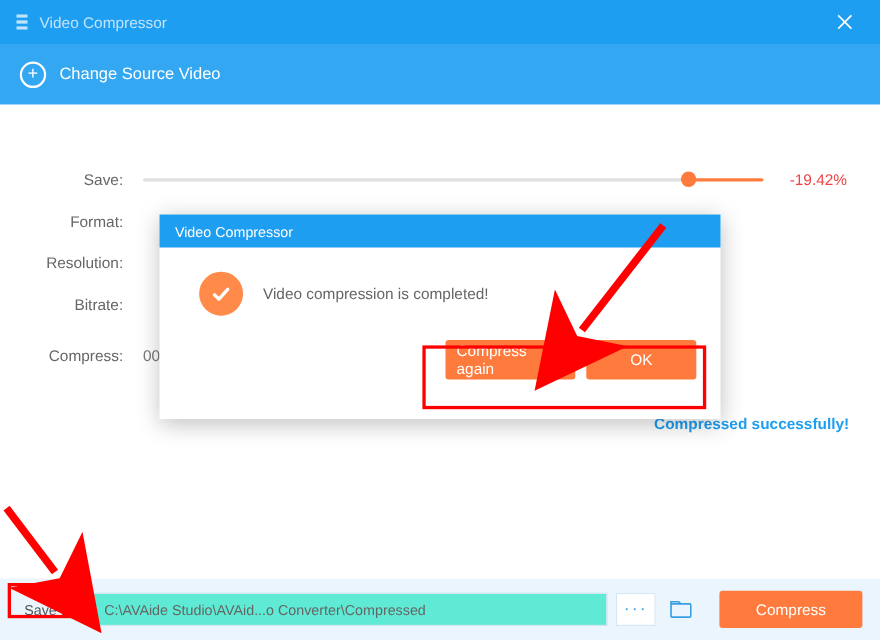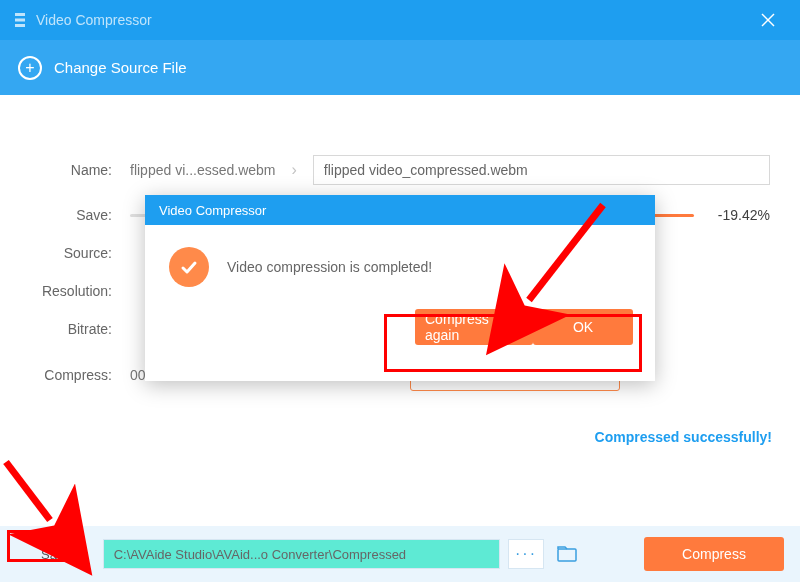--- a/index.html
+++ b/index.html
@@ -16,40 +16,40 @@
 .form { padding: 60px 30px 10px 30px; }
 .row { display: flex; align-items: center; margin-bottom: 22px; font-size: 14px; color: #555; }
 .row .label { width: 100px; text-align: right; padding-right: 18px; color: #666; }
 .row .val { color: #777; }
 .name-input { flex: 1; height: 30px; border: 1px solid #d8d8d8; padding: 0 10px; font-size: 14px; color: #666; background: #fff; }
 .arrow-sep { color: #c4c4c4; padding: 0 16px; font-size: 16px; }
 
 .slider-wrap { flex: 1; display: flex; align-items: center; }
 .slider-track { flex: 1; height: 3px; background: linear-gradient(to right, #e0e0e0 0%, #e0e0e0 88%, #ff7a3d 88%, #ff7a3d 100%); position: relative; border-radius: 2px; }
 .slider-thumb { position: absolute; right: 12%; top: 50%; transform: translate(50%,-50%); width: 14px; height: 14px; background: #ff7a3d; border-radius: 50%; }
-.size-pct { color: #404040; margin-left: 24px; font-size: 14px; }
+.size-pct { color: #ef4444; margin-left: 24px; font-size: 14px; }
 
 .preview-btn { width: 210px; height: 32px; border: 1px solid #ff8a4a; color: #ff8a4a; background: #fff; border-radius: 3px; font-size: 14px; display: flex; align-items: center; justify-content: center; cursor: pointer; margin-left: 225px; }
 
 .status { text-align: right; padding: 6px 28px 10px; color: #1e9ef0; font-size: 14px; font-weight: bold; }
 
 .footer { position: absolute; bottom: 0; left: 0; right: 0; height: 56px; background: #eaf5fd; display: flex; align-items: center; padding: 0 16px; }
-.footer .save-label { font-size: 13px; color: #555; padding: 2px 6px; margin-left: 19px; }
+.footer .save-label { font-size: 13px; color: #555; padding: 2px 6px; }
 .footer .path { flex: 1; height: 30px; background: #5eead4; border: 1px solid #d6e6f2; margin: 0 8px; padding: 0 10px; font-size: 13px; color: #666; display: flex; align-items: center; }
 .footer .dots { width: 36px; height: 30px; background: #fff; border: 1px solid #d6e6f2; display: flex; align-items: center; justify-content: center; color: #3a9ee0; font-size: 16px; cursor: pointer; margin-right: 8px; letter-spacing: 2px; }
 .footer .folder { width: 30px; height: 30px; display: flex; align-items: center; justify-content: center; color: #3a9ee0; cursor: pointer; margin-right: 20px; }
-.footer .compress-btn { width: 140px; height: 34px; background: #ff7a3d; color: #fff; border-radius: 3px; display: flex; align-items: center; justify-content: center; font-size: 14px; cursor: pointer; margin-left: 42px; }
+.footer .compress-btn { width: 130px; height: 34px; background: #ff7a3d; color: #fff; border-radius: 3px; display: flex; align-items: center; justify-content: center; font-size: 14px; cursor: pointer; }
 
 
 .dialog { position: absolute; left: 145px; top: 195px; width: 510px; height: 186px; background: #fff; box-shadow: 0 4px 20px rgba(0,0,0,0.25); }
 .dialog .d-title { height: 30px; background: #1e9ef0; color: #fff; font-size: 13px; display: flex; align-items: center; padding: 0 14px; }
-.dialog .d-body { padding: 22px 24px; display: flex; align-items: center; }
+.dialog .d-body { padding: 22px 36px; display: flex; align-items: center; }
 .dialog .check { width: 40px; height: 40px; border-radius: 50%; background: #ff8a4a; display: flex; align-items: center; justify-content: center; color: #fff; margin-right: 18px; }
 .dialog .d-msg { font-size: 14px; color: #666; }
-.dialog .d-foot { display: flex; justify-content: flex-end; padding: 0 22px 18px; align-items: center; }
+.dialog .d-foot { display: flex; gap: 10px; justify-content: flex-end; padding: 0 22px 18px; align-items: center; }
 .dialog .d-btn { height: 36px; background: #ff7a3d; color: #fff; border-radius: 3px; display: flex; align-items: center; justify-content: center; font-size: 14px; cursor: pointer; padding: 0 10px; }
 .dialog .d-btn.again { width: 118px; }
 .dialog .d-btn.ok { width: 100px; }
 
 
 .anno { position: absolute; pointer-events: none; }
 .redbox { border: 3px solid #ff0000; }
 </style>
 </head>
 <body>
@@ -67,41 +67,35 @@
   <span class="close">
     <svg width="16" height="16" viewBox="0 0 16 16">
         <line x1="2" y1="2" x2="14" y2="14" stroke="#fff" stroke-width="1.5"></line>
         <line x1="14" y1="2" x2="2" y2="14" stroke="#fff" stroke-width="1.5"></line>
       </svg>
   </span>
 </div>
 
 <div class="ribbon">
   <span class="plus">+</span>
-  <span>Change Source File</span>
+  <span>Change Source Video</span>
 </div>
 
 <div class="form">
-  <div class="row">
-    <span class="label">Name:</span>
-    <span class="val">flipped vi...essed.webm</span>
-    <span class="arrow-sep">›</span>
-    <input class="name-input" value="flipped video_compressed.webm" style="">
-  </div>
   <div class="row">
     <span class="label">Save:</span>
     <div class="slider-wrap">
       <div class="slider-track">
           <div class="slider-thumb"></div>
         </div>
       <span class="size-pct">-19.42%</span>
     </div>
   </div>
   <div class="row">
-    <span class="label">Source:</span>
+    <span class="label">Format:</span>
   </div>
   <div class="row">
     <span class="label">Resolution:</span>
   </div>
   <div class="row">
     <span class="label">Bitrate:</span>
   </div>
   <div class="row">
     <span class="label">Compress:</span>
     <span class="val">00:02:12</span>

